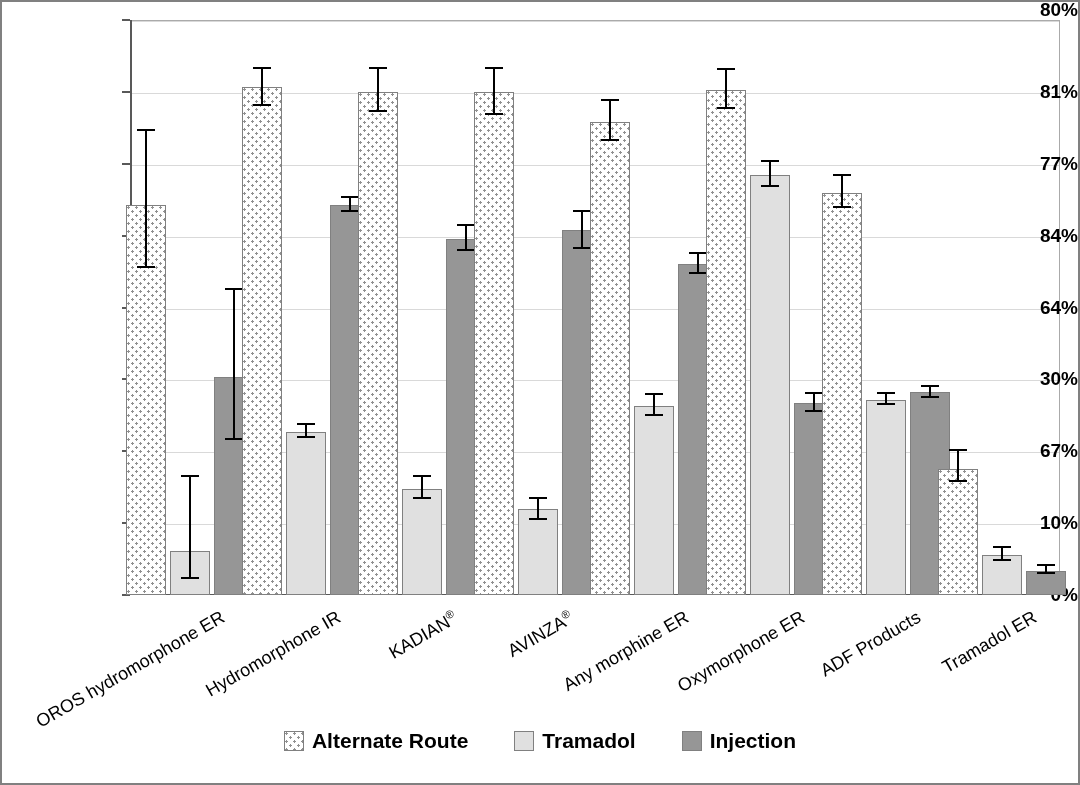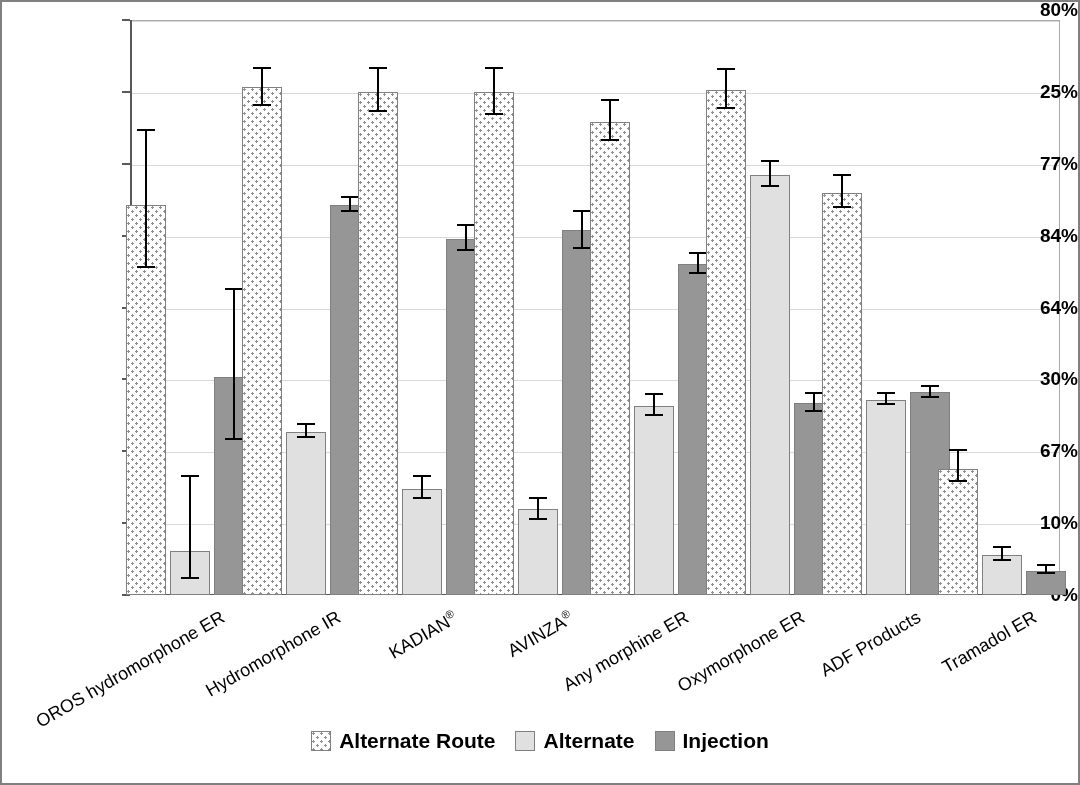--- a/index.html
+++ b/index.html
@@ -132,21 +132,21 @@
   }
   
   .legend {
     position: absolute;
     left: 0;
     right: 0;
     bottom: 30px;
     display: flex;
     justify-content: center;
     align-items: center;
-    gap: 20px;
+    gap: 46px;
   }
   .legend-item {
     display: flex;
     align-items: center;
     gap: 8px;
     font-size: 21px;
     font-weight: bold;
     color: #000000;
   }
   .swatch {
@@ -191,21 +191,21 @@
       <div class="y-tick-label" style="top: 449.25px;">67%</div>
       <div class="y-tick-mark" style="top: 449.25px;"></div>
       <div class="y-tick-label" style="top: 377.375px;">30%</div>
       <div class="y-tick-mark" style="top: 377.375px;"></div>
       <div class="y-tick-label" style="top: 305.5px;">64%</div>
       <div class="y-tick-mark" style="top: 305.5px;"></div>
       <div class="y-tick-label" style="top: 233.625px;">84%</div>
       <div class="y-tick-mark" style="top: 233.625px;"></div>
       <div class="y-tick-label" style="top: 161.75px;">77%</div>
       <div class="y-tick-mark" style="top: 161.75px;"></div>
-      <div class="y-tick-label" style="top: 89.875px;">25%</div>
+      <div class="y-tick-label" style="top: 89.875px;">81%</div>
       <div class="y-tick-mark" style="top: 89.875px;"></div>
       <div class="y-tick-label" style="top: 8px;">80%</div>
       <div class="y-tick-mark" style="top: 18px;"></div>
     </div>
 
   <div class="bars-layer" id="bars-layer">
       <div class="group" style="left: 0px; width: 116px;">
         <div class="bar-wrap" title="Alternate Route — OROS hydromorphone ER: 54.3%" style="left: -6px; width: 40px; height: 575px;">
           <div class="bar alt" style="height: 390.281px;"></div>
           <div class="err" style="bottom: 327.031px; height: 136.562px;"></div>
@@ -378,21 +378,21 @@
       <div class="x-label" style="left: 0px; top: 605px; width: 400px; margin-left: 628px;">Tramadol ER</div>
     </div>
 
   <div class="legend" id="legend">
       <div class="legend-item">
         <span class="swatch alt"></span>
         <span>Alternate Route</span>
       </div>
       <div class="legend-item">
         <span class="swatch snort"></span>
-        <span>Alternate</span>
+        <span>Tramadol</span>
       </div>
       <div class="legend-item">
         <span class="swatch inj"></span>
         <span>Injection</span>
       </div>
     </div>
 
 </div>
 
 </body></html>

